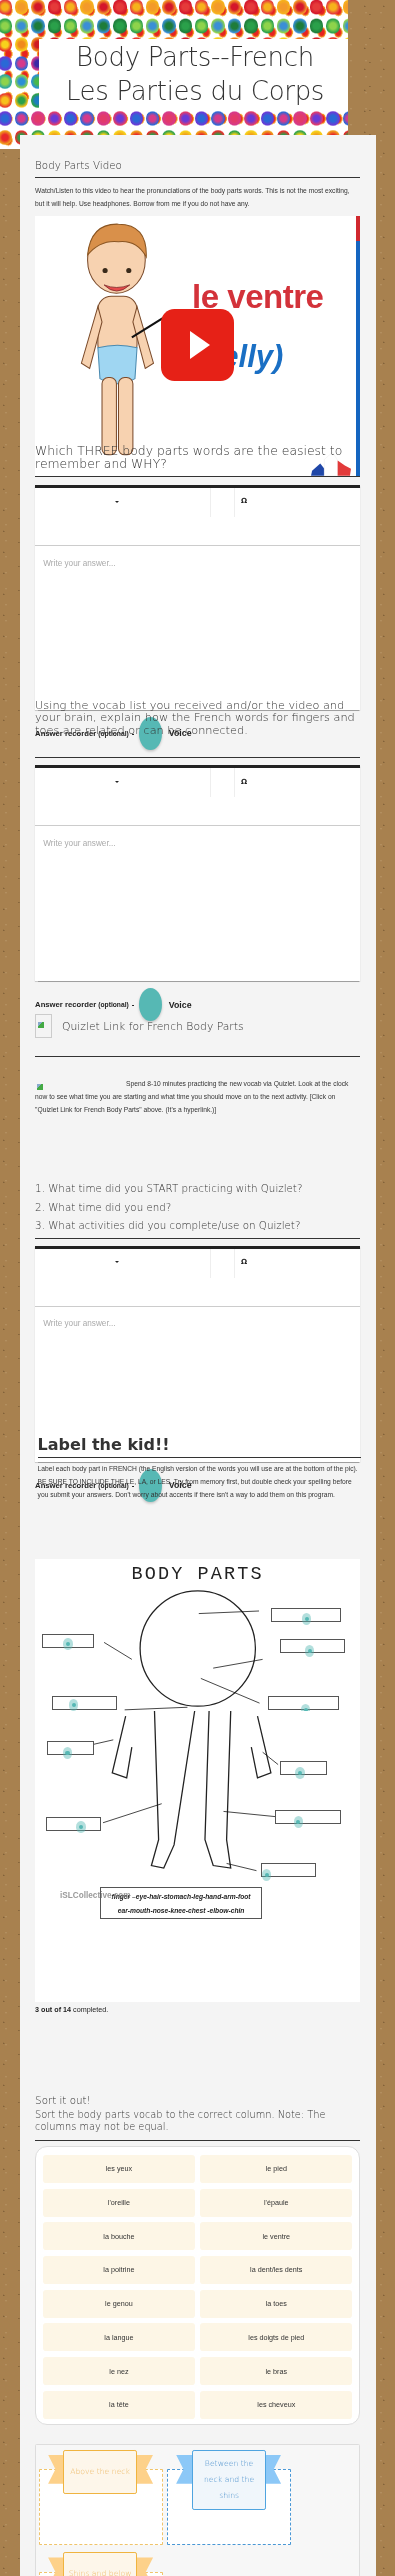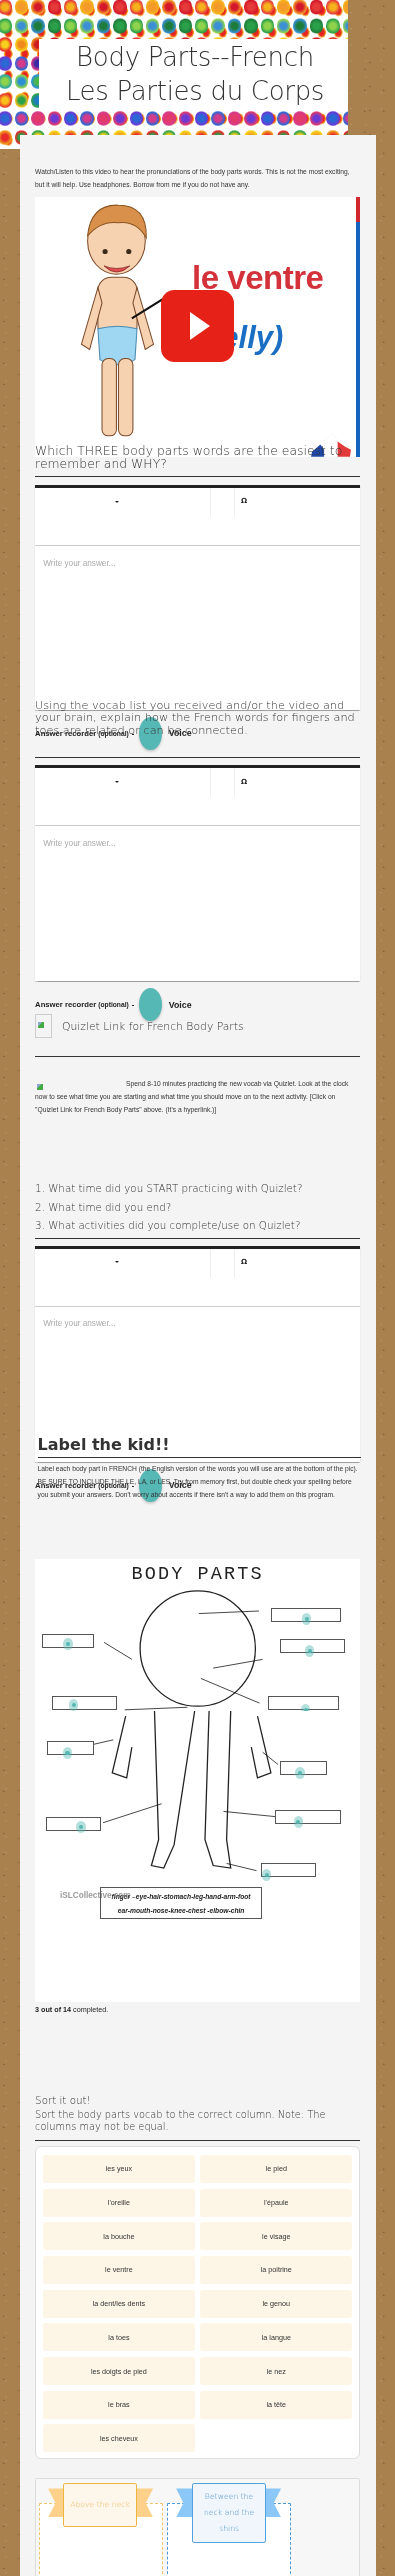--- a/index.html
+++ b/index.html
@@ -114,21 +114,21 @@
   .ws-dot::after { content:""; position:absolute; left:2.6px; top:3.6px; width:4.1px; height:4.1px; border-radius:50%; background:#56b8b4; }
   .ws-words {
     position: absolute; left: 65px; top: 275px; width: 162px; height: 32px; border: 0.5px solid #555;
     font-family: "Liberation Sans", sans-serif; font-weight: bold; font-style: italic; font-size: 6.7px; line-height: 13.4px; text-align: center; color: #222; padding-top: 2.1px;
   }
   .ws-watermark { position: absolute; left: 25px; top: 279px; font-family: "Liberation Sans", sans-serif; font-weight: bold; font-size: 8.2px; color: rgba(120,120,120,0.75); }
   .progress { margin-top: 5.2px; font-family: "Liberation Sans", sans-serif; font-size: 7.2px; color: #222; }
   .progress b { font-weight: bold; }
 
   
-  .sort-items { margin-top: 5.2px; width: 325px; background: #fff; border: 0.5px solid #ddd; border-radius: 6px; padding: 8.2px 6.7px 5.2px 6.7px; display: grid; grid-template-columns: 1fr 1fr; column-gap: 5.2px; row-gap: 5.7px; }
+  .sort-items { margin-top: 5.2px; width: 325px; background: #fff; border: 0.5px solid #ddd; border-radius: 12px; padding: 8.2px 6.7px 5.2px 6.7px; display: grid; grid-template-columns: 1fr 1fr; column-gap: 5.2px; row-gap: 5.7px; }
   .chip { height: 28px; background: #fdf6e6; border-radius: 3.1px; display: flex; align-items: center; justify-content: center; font-family: "Liberation Sans", sans-serif; font-size: 7.2px; color: #333; cursor: grab; }
   .buckets { margin-top: 19.6px; width: 325px; height: 206px; background: #f7f7f7; border: 0.5px solid #ddd; border-radius: 1.5px; position: relative; }
   .bucket { position: absolute; width: 124px; height: 76px; border: 0.8px dashed; border-radius: 1px; background: #fff; }
   .bucket.orange { border-color: #f0c46a; }
   .bucket.blue { border-color: #4a98d6; }
   .ribbon { position: absolute; height: 29px; width: 105px; }
   .ribbon .tail { position: absolute; top: 0; width: 17.5px; height: 29px; }
   .ribbon .tail.l { left: 0; clip-path: polygon(0 0, 100% 0, 100% 100%, 0 100%, 42% 50%); }
   .ribbon .tail.r { right: 0; clip-path: polygon(0 0, 100% 0, 58% 50%, 100% 100%, 0 100%); }
   .ribbon-box { position: absolute; width: 74px; border: 0.8px solid; border-radius: 2.1px; display: flex; align-items: center; justify-content: center; text-align: center; font-family: "DejaVu Sans", sans-serif; font-weight: 300; font-size: 7.7px; line-height: 16px; padding: 3.1px 2.1px; }
@@ -361,20 +361,21 @@
     </div>
   <div class="title-box">
     <div class="title-line">Body Parts--French</div>
     <div class="title-line">Les Parties du Corps</div>
   </div>
 </div>
 
 <div class="card">
 
   <div class="section" style="top:24px;">
+    <div class="sec-title">Body Parts Video</div>
     <div class="desc">Watch/Listen to this video to hear the pronunciations of the body parts words.  This is not the most exciting, but it will help.  Use headphones.  Borrow from me if you do not have any.</div>
     <div class="video">
       <svg class="kid" viewBox="0 0 170 470">
         <ellipse cx="80" cy="80" rx="56" ry="64" fill="#f7d2b0" stroke="#7a4a2a" stroke-width="2"></ellipse>
         <path d="M24 70 Q30 8 84 10 Q140 10 138 74 Q120 40 84 44 Q48 40 24 70Z" fill="#d9904a" stroke="#8a5522" stroke-width="2"></path>
         <circle cx="58" cy="100" r="5" fill="#3a2a1a"></circle>
           <circle cx="104" cy="100" r="5" fill="#3a2a1a"></circle>
         <path d="M56 128 Q80 152 106 128 Q80 138 56 128Z" fill="#e54c4c" stroke="#7a2a2a" stroke-width="1.5"></path>
         <rect x="44" y="150" width="76" height="120" rx="26" fill="#f7d2b0" stroke="#7a4a2a" stroke-width="2"></rect>
         <path d="M44 170 L12 280 L28 290 L52 200Z" fill="#f7d2b0" stroke="#7a4a2a" stroke-width="2"></path>
@@ -598,21 +599,20 @@
 
   <div class="section" style="top:1918px;">
     <div class="sec-title" style="border-bottom:none;padding-bottom:2.1px;margin-top:41px;">Sort it out!</div>
     <div class="sec-title" style="font-size:9.8px;line-height:12.4px;padding-bottom:6.2px;">Sort the body parts vocab to the correct column.  Note:  The columns may not be equal.</div>
     <div class="sort-items" id="sort-pool">
         <div class="chip">les yeux</div>
         <div class="chip">le  pied</div>
         <div class="chip">l'oreille</div>
         <div class="chip">l'épaule</div>
         <div class="chip">la bouche</div>
-        <div class="chip">le visage</div>
         <div class="chip">le ventre</div>
         <div class="chip">la poitrine</div>
         <div class="chip">la dent/les dents</div>
         <div class="chip">le genou</div>
         <div class="chip">la toes</div>
         <div class="chip">la langue</div>
         <div class="chip">les doigts de pied</div>
         <div class="chip">le nez</div>
         <div class="chip">le bras</div>
         <div class="chip">la tête</div>

